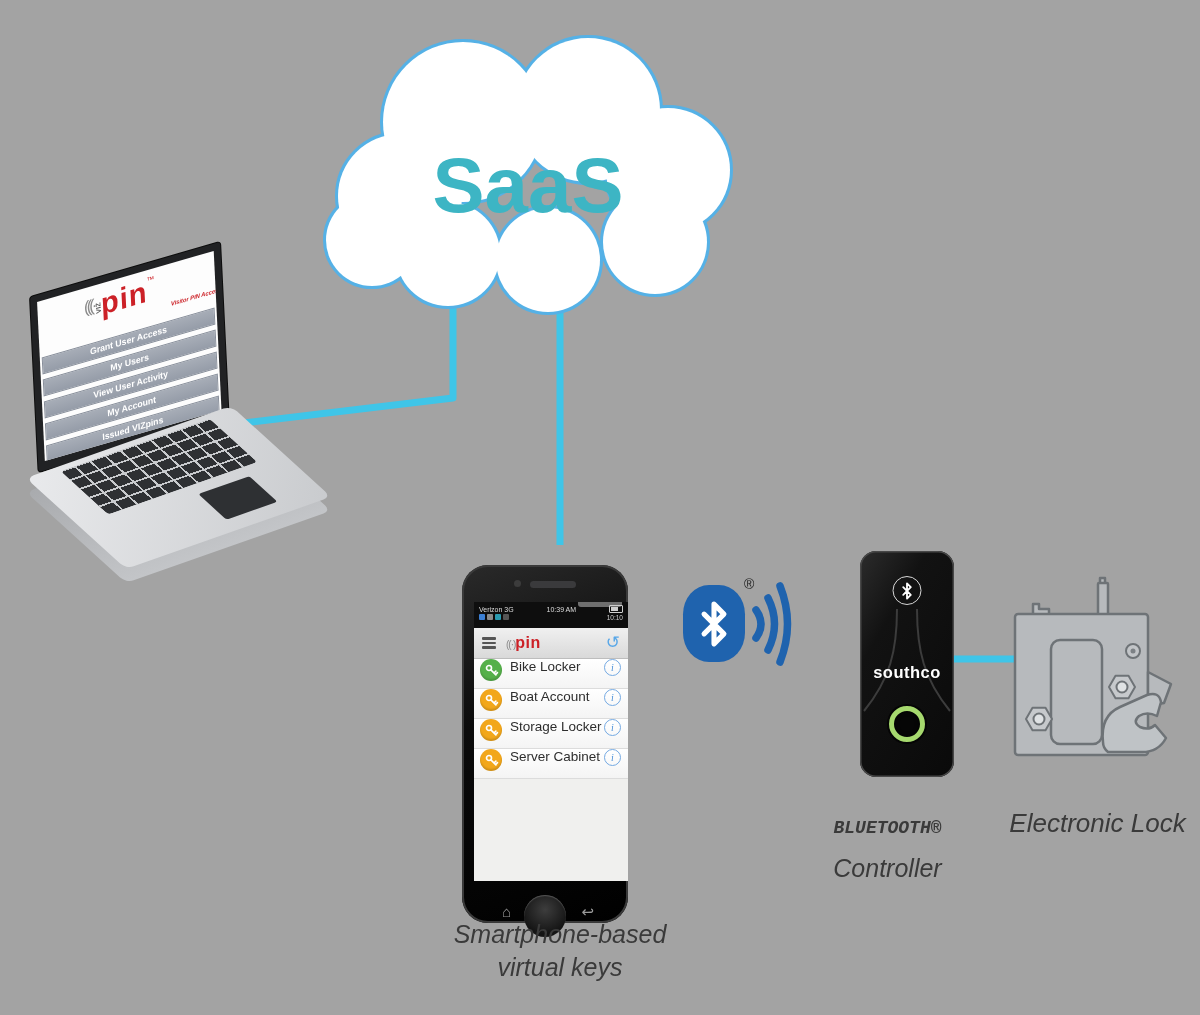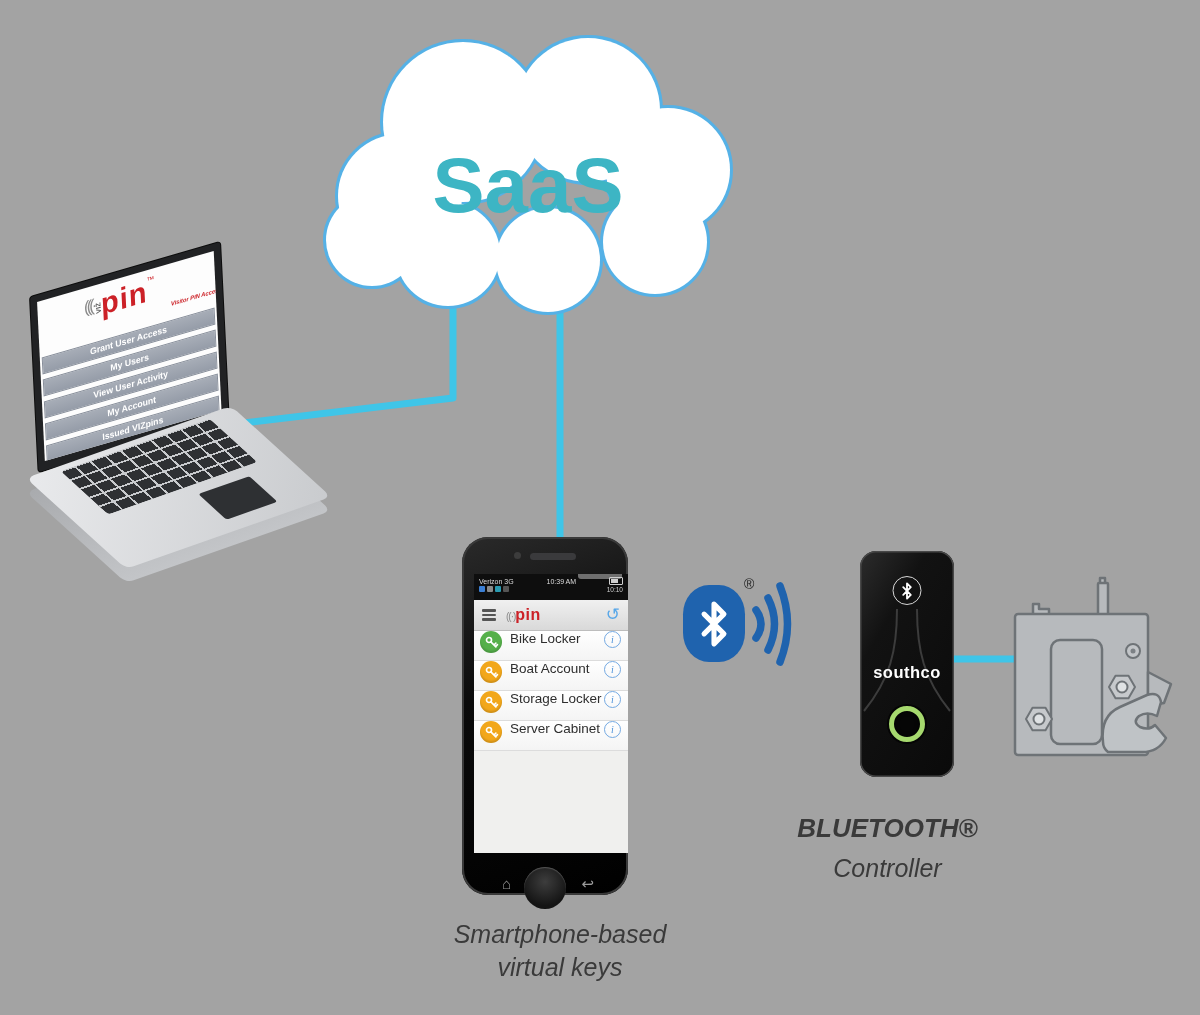--- a/index.html
+++ b/index.html
@@ -5,21 +5,21 @@
   html,body{margin:0;padding:0;background:#fff;}
   #stage{position:relative;width:1200px;height:1015px;background:#a3a3a3;overflow:hidden;
          font-family:"Liberation Sans",sans-serif;}
   #diagram-svg{position:absolute;left:0;top:0;z-index:1;}
 
   
   .caption{position:absolute;z-index:5;color:#3a3a3a;font-style:italic;text-align:center;}
   #cap-browser{left:35px;top:616px;width:235px;font-size:26px;}
   #cap-phone{left:440px;top:918px;width:240px;font-size:25px;line-height:33px;}
   #cap-controller{left:790px;top:808px;width:195px;font-size:25px;line-height:40px;}
-  #cap-controller .bold{font-weight:bold;font-size:26px;}
+  #cap-controller .bold{font-weight:bold;font-size:18px;font-family:Liberation Mono, monospace;}
   #cap-lock{left:1000px;top:808px;width:195px;font-size:26px;}
 
   
   .lt-base-shadow{position:absolute;left:0;top:0;width:217px;height:135px;z-index:2;
     transform:matrix(0.945,-0.332,0.741,0.674,26,492);transform-origin:0 0;
     background:linear-gradient(#a9abae,#c3c5c8);border-radius:8px;}
   .lt-screen{position:absolute;left:0;top:0;width:198px;height:175px;z-index:3;
     transform:matrix(0.96,-0.278,0.049,1,30,297);transform-origin:0 0;
     background:#212224;border-radius:3px;box-shadow:0 0 0 1px #0c0c0c;}
   .lt-screen-inner{position:absolute;left:7px;top:7px;right:7px;bottom:9px;background:#fdfdfd;overflow:hidden;}
@@ -37,21 +37,21 @@
   .lt-base{position:absolute;left:0;top:0;width:217px;height:135px;z-index:4;
     transform:matrix(0.945,-0.332,0.741,0.674,26,478);transform-origin:0 0;
     background:linear-gradient(135deg,#e9eaec,#c9cbce);border-radius:8px;}
   .lt-kbd{position:absolute;left:32px;top:6px;width:158px;height:64px;border-radius:4px;
     background-color:#2e3033;
     background-image:repeating-linear-gradient(90deg,transparent 0 14px,#c9cbce 14px 16px),
                      repeating-linear-gradient(0deg,transparent 0 11px,#c9cbce 11px 13px);}
   .lt-touchpad{position:absolute;left:118px;top:82px;width:54px;height:38px;background:#2e3033;border-radius:3px;}
 
   
-  #phone{position:absolute;left:462px;top:537px;width:166px;height:358px;z-index:4;
+  #phone{position:absolute;left:462px;top:565px;width:166px;height:358px;z-index:4;
     background:linear-gradient(160deg,#2a2a2a,#0b0b0b 40%,#000);border-radius:26px;
     box-shadow:inset 0 0 0 2px #3a3a3a;}
   .ph-camera{position:absolute;left:52px;top:15px;width:7px;height:7px;border-radius:50%;background:#3c3c3c;}
   .ph-earpiece{position:absolute;left:68px;top:16px;width:46px;height:7px;border-radius:4px;background:#3a3a3c;}
   .ph-screen{position:absolute;left:12px;top:37px;width:154px;height:279px;background:#f0f0ee;overflow:hidden;}
   .ph-status{height:26px;background:#0e0e0e;color:#ddd;position:relative;}
   .ph-status .tab{position:absolute;right:6px;top:0;width:44px;height:5px;background:#6f6f6f;border-radius:0 0 3px 3px;}
   .ph-status .row1{display:flex;justify-content:space-between;align-items:center;padding:3px 5px 0 5px;font-size:7px;}
   .ph-status .row2{display:flex;justify-content:space-between;align-items:center;padding:1px 5px 0 5px;font-size:6.5px;color:#cfcfcf;}
   .sq{display:inline-block;width:6px;height:6px;margin-right:2px;border-radius:1px;}
@@ -299,14 +299,15 @@
   </div>
 
   <div class="caption" id="cap-phone">
     <div>Smartphone-based</div>
     <div>virtual keys</div>
   </div>
   <div class="caption" id="cap-controller">
     <div class="bold">BLUETOOTH®</div>
     <div>Controller</div>
   </div>
+  <div class="caption" id="cap-lock">Electronic Lock</div>
 
 </div>
 
 </body></html>

